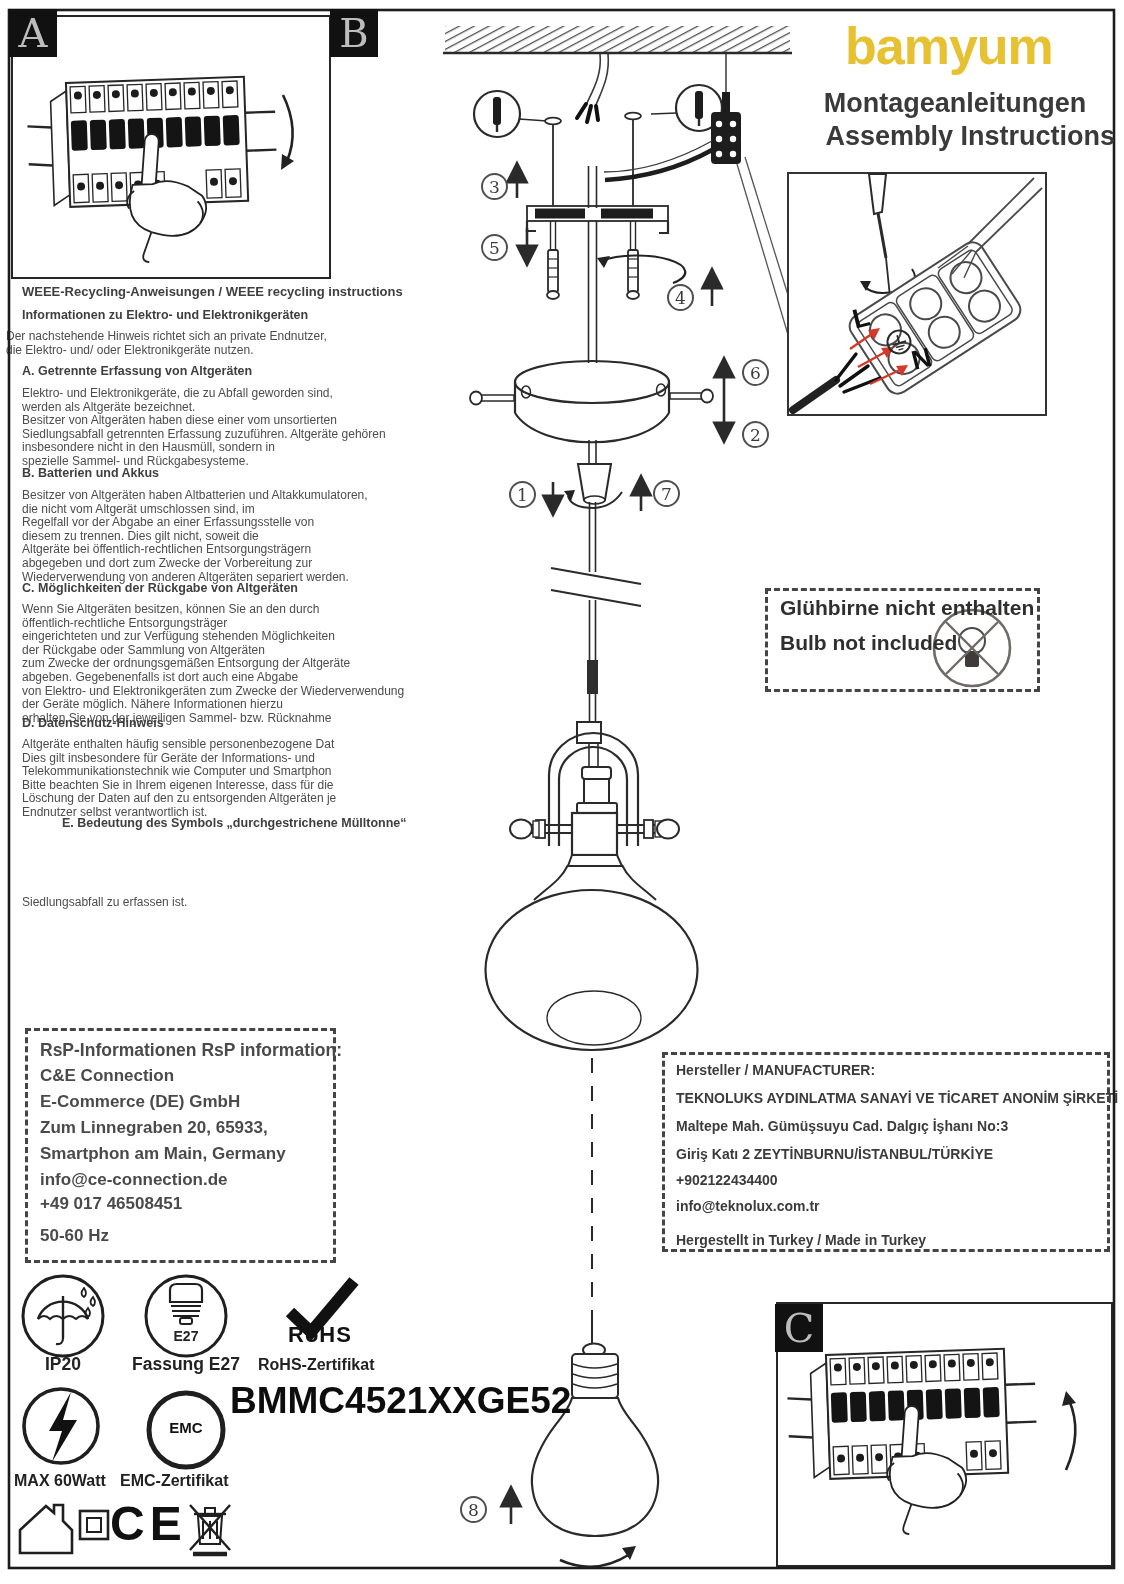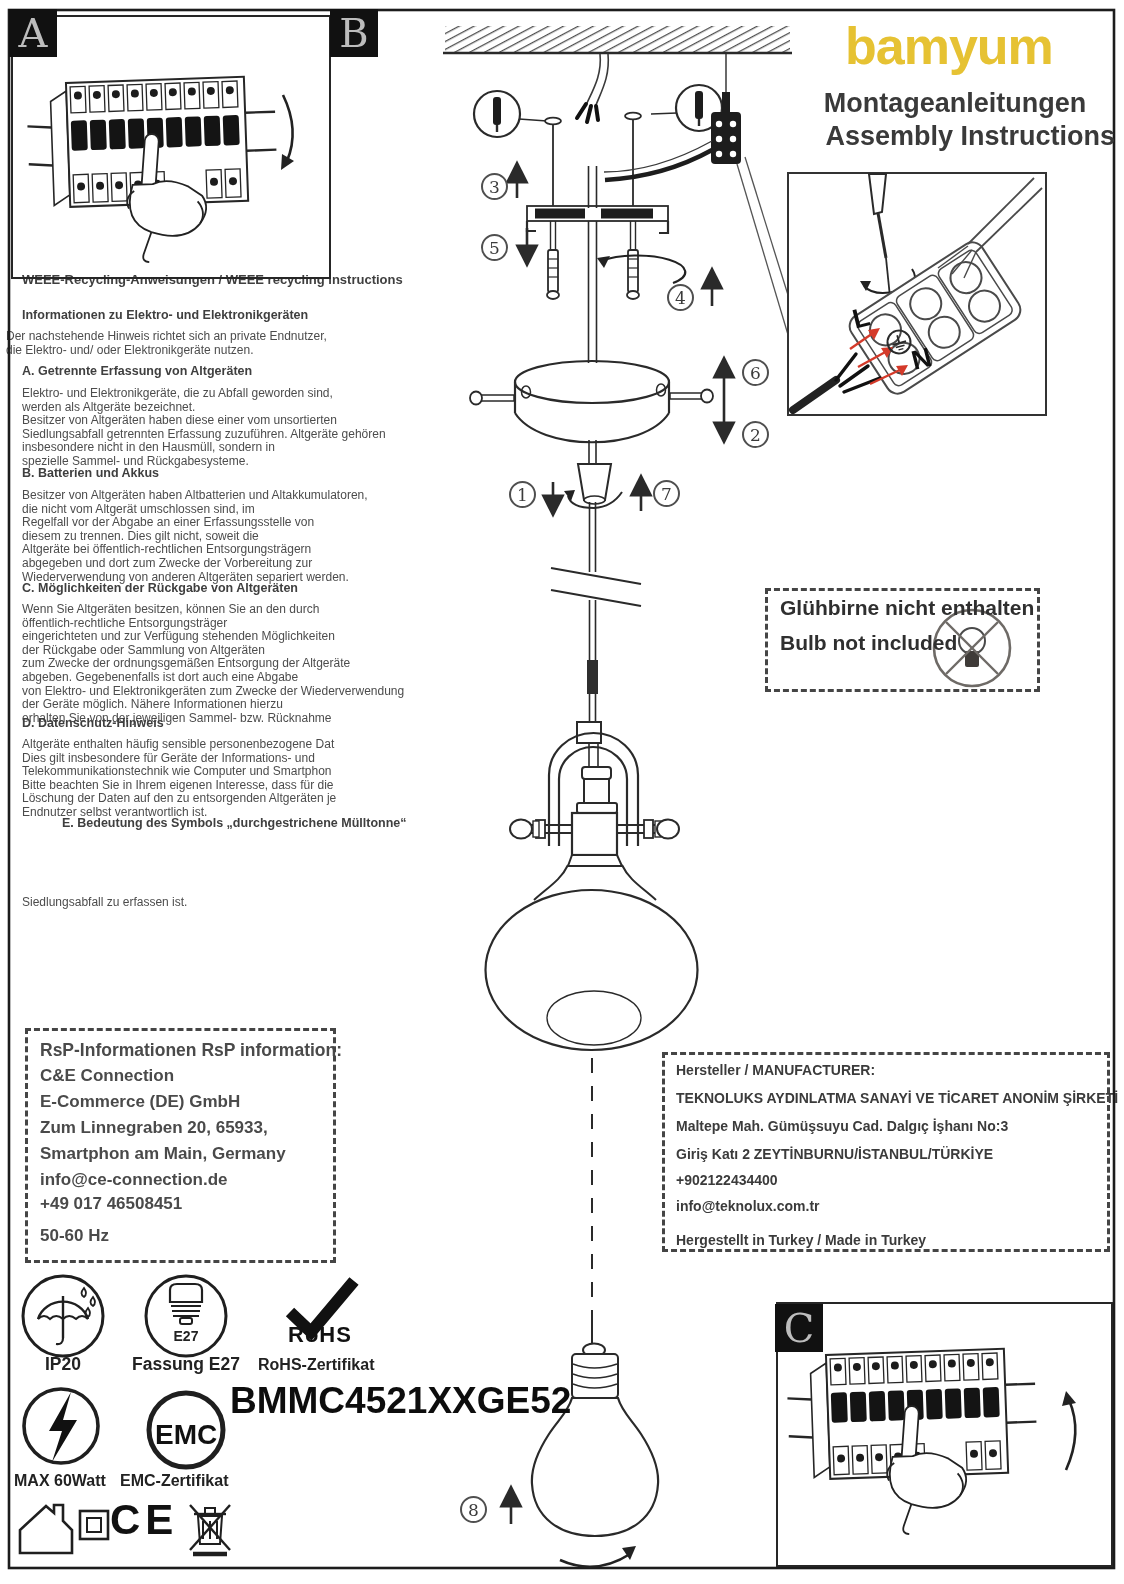--- a/index.html
+++ b/index.html
@@ -378,21 +378,21 @@
       <span>B</span>
     </div>
   <div class="panel-label" style="left:775px;top:1304px;">
       <span>C</span>
     </div>
 
   <div class="txt ovl" style="left:845px;top:16px;font-size:52px;font-weight:bold;color:#e6c233;letter-spacing:-1px;">bamyum</div>
   <div class="txt ovl" style="left:795px;top:88px;width:320px;text-align:center;font-size:27px;font-weight:bold;color:#3a3a3a;">Montageanleitungen</div>
   <div class="txt ovl" style="left:795px;top:121px;width:320px;text-align:right;font-size:27px;font-weight:bold;color:#3a3a3a;">Assembly Instructions</div>
 
-  <div class="txt weee-h" style="left:22px;top:272px;font-size:13px;">WEEE-Recycling-Anweisungen / WEEE recycling instructions</div>
+  <div class="txt weee-h" style="left:22px;top:284px;font-size:13px;">WEEE-Recycling-Anweisungen / WEEE recycling instructions</div>
   <div class="txt weee-h" style="left:22px;top:308px;">Informationen zu Elektro- und Elektronikgeräten</div>
   <div class="txt weee-t" style="left:6px;top:330px;width:434px;">Der nachstehende Hinweis richtet sich an private Endnutzer,
  die Elektro- und/ oder Elektronikgeräte nutzen.</div>
   <div class="txt weee-h" style="left:22px;top:364px;">A. Getrennte Erfassung von Altgeräten</div>
   <div class="txt weee-t" style="left:22px;top:387px;width:440px;">Elektro- und Elektronikgeräte, die zu Abfall geworden sind,
  werden als Altgeräte bezeichnet.
 Besitzer von Altgeräten haben diese einer vom unsortierten
 Siedlungsabfall getrennten Erfassung zuzuführen. Altgeräte gehören
 insbesondere nicht in den Hausmüll, sondern in
 spezielle Sammel- und Rückgabesysteme.</div>
@@ -474,18 +474,18 @@
   <div class="man-line" style="top:1172px;">+902122434400</div>
   <div class="man-line" style="top:1198px;">info@teknolux.com.tr</div>
   <div class="man-line" style="top:1232px;">Hergestellt in Turkey / Made in Turkey</div>
 
   <div class="txt ovl" style="left:33px;top:1354px;width:60px;text-align:center;font-size:17.5px;font-weight:bold;color:#222;">IP20</div>
   <div class="txt ovl" style="left:168px;top:1328px;width:36px;text-align:center;font-size:14px;font-weight:bold;color:#222;">E27</div>
   <div class="txt ovl" style="left:124px;top:1354px;width:124px;text-align:center;font-size:17.5px;font-weight:bold;color:#222;">Fassung E27</div>
   <div class="txt ovl" style="left:288px;top:1322px;width:80px;font-size:22px;font-weight:800;color:#111;letter-spacing:1px;">RoHS</div>
   <div class="txt ovl" style="left:258px;top:1356px;font-size:16px;font-weight:bold;color:#222;">RoHS-Zertifikat</div>
   <div class="txt ovl" style="left:14px;top:1472px;font-size:16px;font-weight:bold;color:#222;">MAX 60Watt</div>
-  <div class="txt ovl" style="left:155px;top:1419px;width:62px;text-align:center;font-size:28px;font-weight:800;color:#111;">EMC</div>
+  <div class="txt ovl" style="left:155px;top:1419px;width:62px;text-align:center;font-size:15px;font-weight:800;color:#111;">EMC</div>
   <div class="txt ovl" style="left:120px;top:1472px;font-size:16px;font-weight:bold;color:#222;">EMC-Zertifikat</div>
-  <div class="txt ovl" style="left:110px;top:1496px;font-size:42px;font-weight:800;color:#111;letter-spacing:5px;">CE</div>
+  <div class="txt ovl" style="left:110px;top:1496px;font-size:48px;font-weight:800;color:#111;letter-spacing:5px;">CE</div>
 
   <div class="txt ovl" style="left:230px;top:1380px;font-size:37px;font-weight:800;color:#0d0d0d;">BMMC4521XXGE52</div>
 </div>
 
 </body></html>

